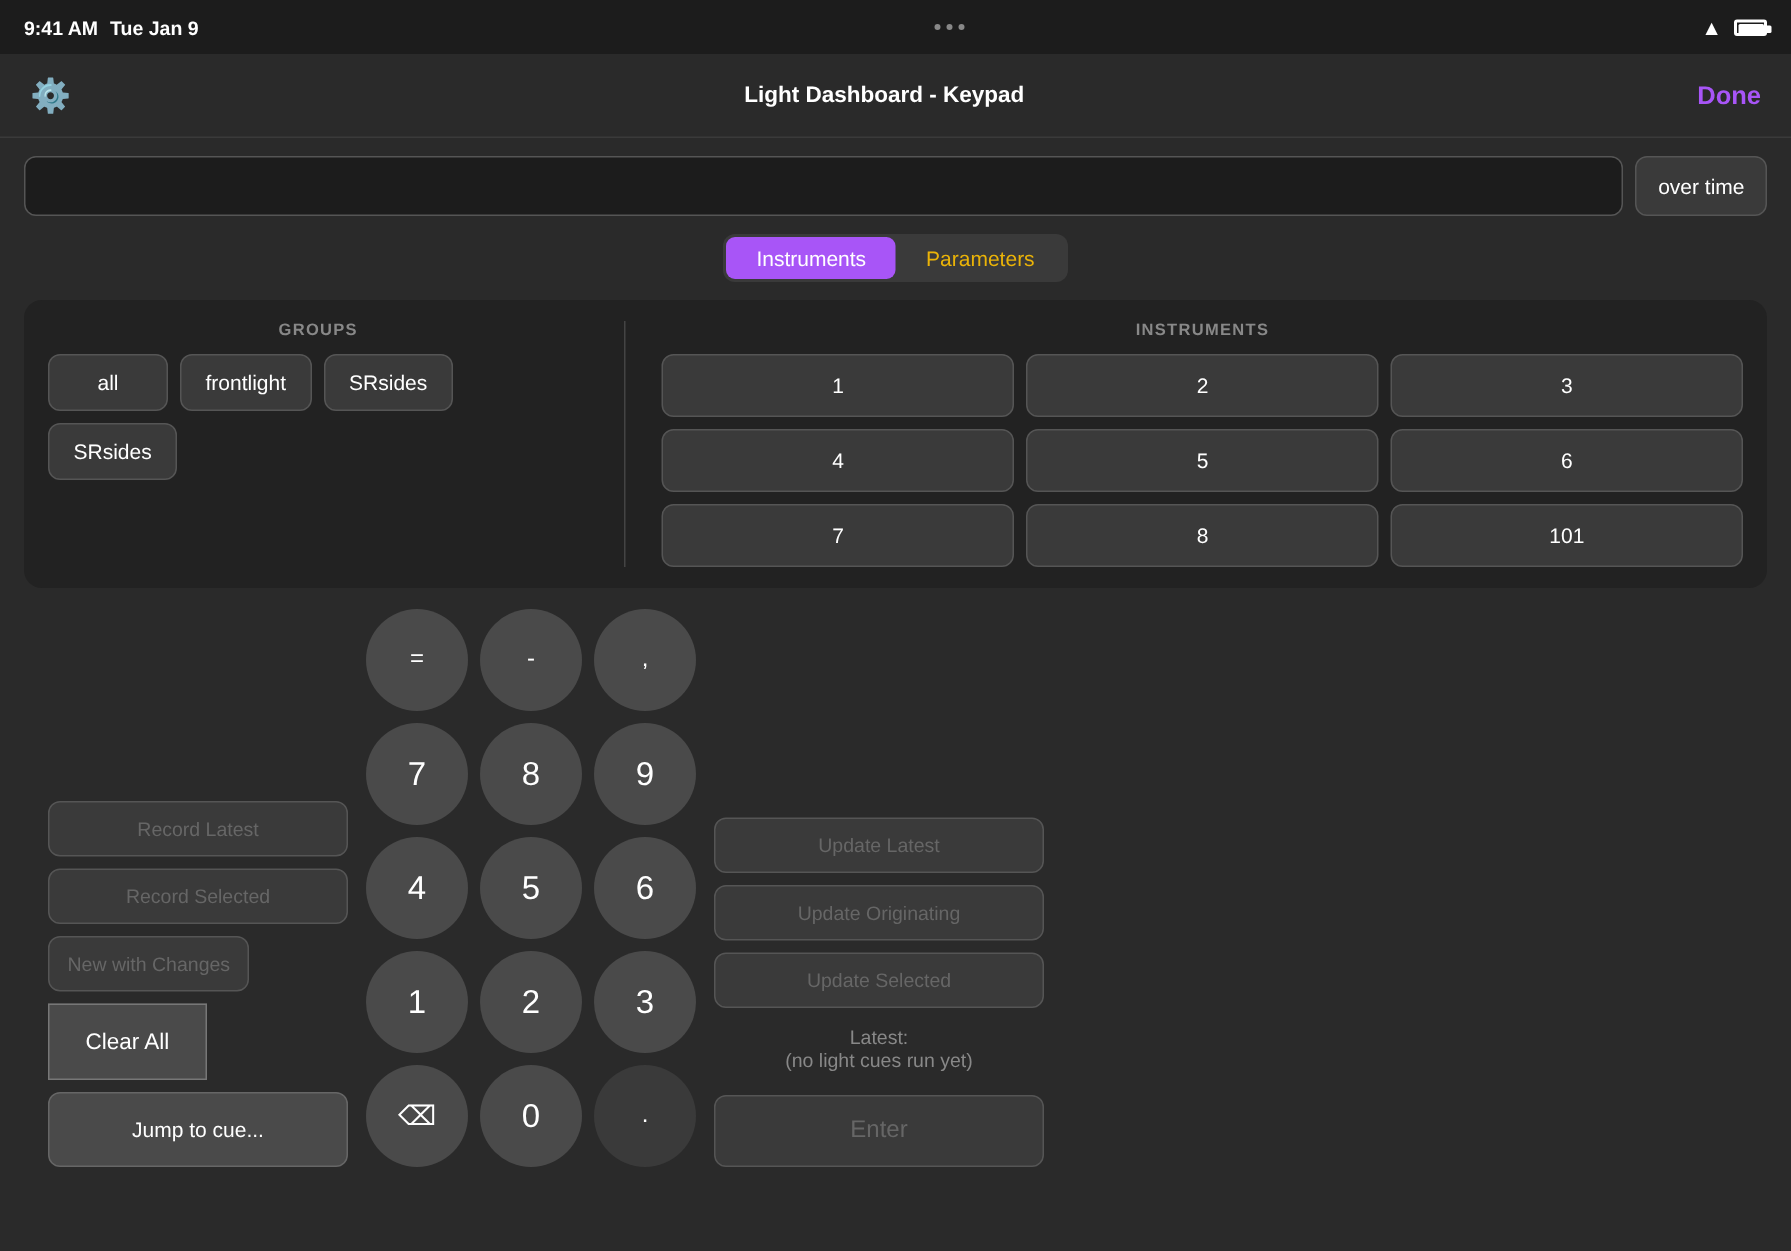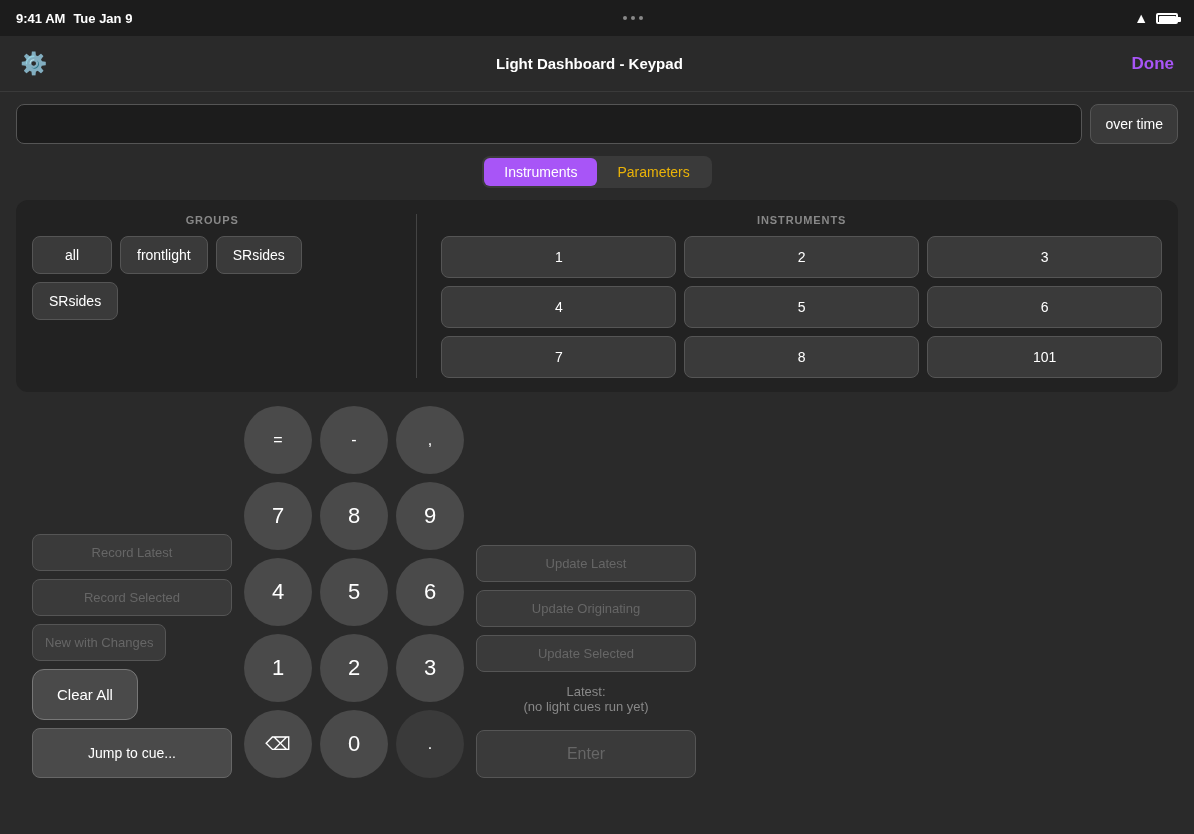--- a/index.html
+++ b/index.html
@@ -305,21 +305,21 @@
       border: 1px solid #555;
       border-radius: 8px;
       color: #888;
       font-size: 14px;
       padding: 16px 20px;
       cursor: pointer;
     }
     .clear-all-btn {
       background: #4a4a4a;
       border: 1px solid #777;
-      border-radius: 12px;
+      border-radius: 0;
       color: #fff;
       font-size: 15px;
       font-weight: 500;
       padding: 16px 24px;
       cursor: pointer;
     }
     .jump-btn {
       background: #4a4a4a;
       border: 1px solid #666;
       border-radius: 8px;

